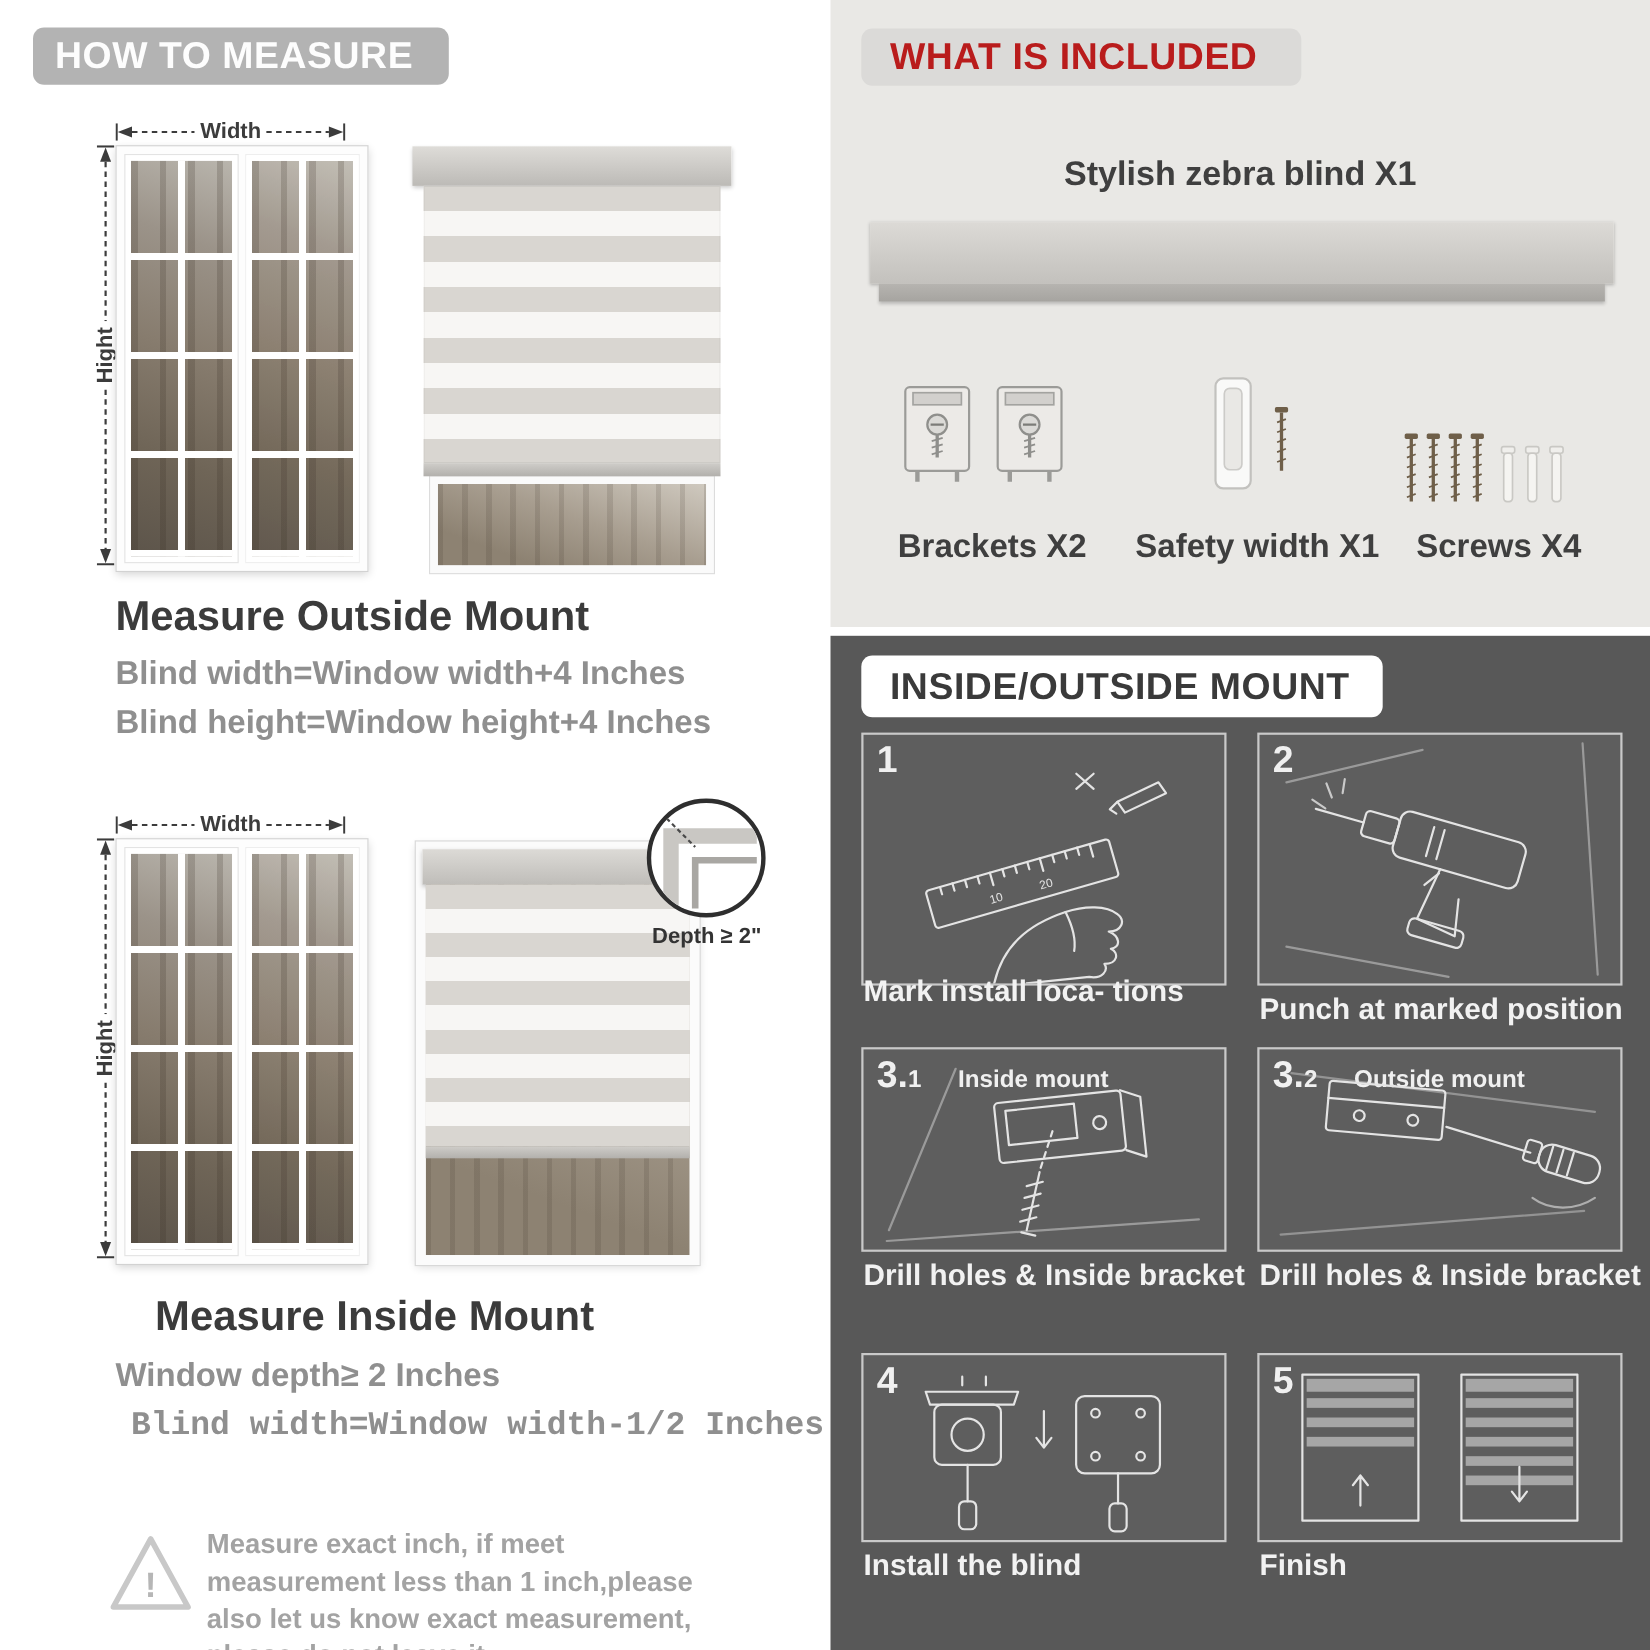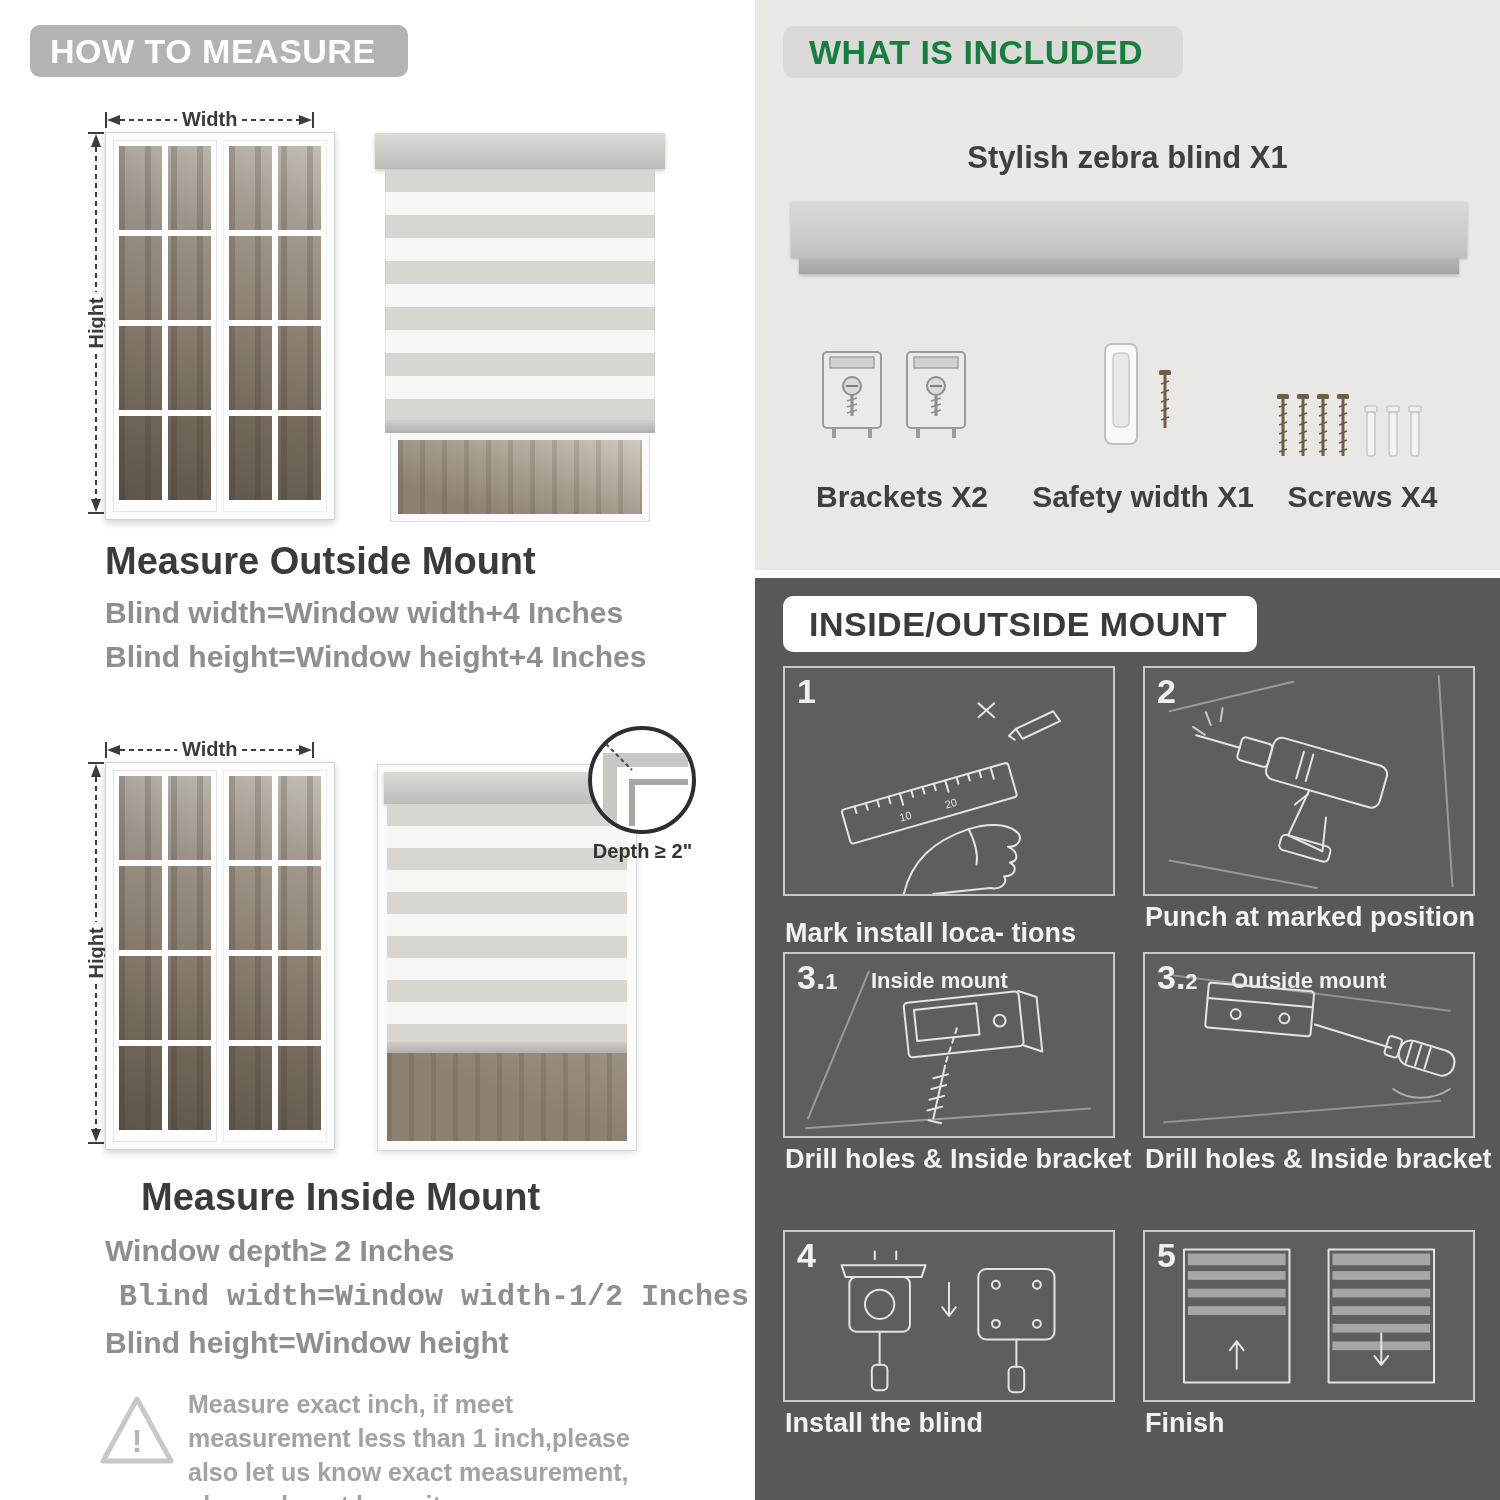--- a/index.html
+++ b/index.html
@@ -5,21 +5,21 @@
   * { margin:0; padding:0; box-sizing:border-box; }
   html,body { background:#ffffff; }
   body { width:1500px; height:1500px; font-family:"Liberation Sans", sans-serif; }
   .page { position:relative; width:1500px; height:1500px; overflow:hidden; background:#fff; }
   .abs { position:absolute; }
 
   
   .banner { display:flex; align-items:center; padding-left:26px; font-weight:bold;
             font-size:34px; letter-spacing:.5px; border-radius:10px; }
   .banner.gray    { background:#b3b3b3; color:#fdfdfd; }
-  .banner.lighter { background:#dbdad8; color:#15803d; }
+  .banner.lighter { background:#dbdad8; color:#b91c1c; }
   .banner.white   { background:#ffffff; color:#3a3a3a; }
 
   
   .h-measure { font-size:38px; font-weight:bold; color:#3b3b3b; }
   .formula   { font-size:30px; font-weight:bold; color:#8f8f8f; }
   .note-text { font-size:25px; font-weight:600; color:#a3a3a3; line-height:1.35; width:490px; }
 
   
   .harrow { display:flex; align-items:center; gap:5px; color:#3c3c3c; font-weight:bold; font-size:20px; }
   .varrow { display:flex; flex-direction:column; align-items:center; gap:4px; color:#3c3c3c; font-weight:bold; font-size:20px; }
@@ -190,21 +190,20 @@
         <path d="M32 96 L32 44 L96 44" stroke="#ffffff" stroke-width="9" fill="none"></path>
         <path d="M40 96 L40 52 L96 52" stroke="#a9a7a3" stroke-width="6" fill="none"></path>
         <line x1="14" y1="14" x2="40" y2="40" stroke="#4a4a4a" stroke-width="2" stroke-dasharray="4 3"></line>
       </svg>
     </div>
     <div class="depth-label abs" style="left:570px;top:840px;width:145px;">Depth ≥ 2"</div>
 
     <div class="h-measure abs" style="left:105px;top:1176px;margin-left:36px;">Measure Inside Mount</div>
     <div class="formula abs" style="left:105px;top:1234px;">Window depth≥ 2 Inches</div>
     <div class="formula abs" style="left:119px;top:1280px;font-family:Liberation Mono, monospace;">Blind width=Window width-1/2 Inches</div>
-    <div class="formula abs" style="left:105px;top:1326px;">Blind height=Window height</div>
 
     <svg class="abs" style="left:96px;top:1392px;" width="82" height="78" viewBox="0 0 82 78">
       <path d="M41 7 L75 69 L7 69 Z" fill="none" stroke="#c8c8c8" stroke-width="5" stroke-linejoin="round"></path>
       <text x="41" y="60" text-anchor="middle" font-size="32" font-weight="bold" fill="#b6b6b6">!</text>
     </svg>
     <div class="note-text abs" style="left:188px;top:1388px;">Measure exact inch, if meet measurement less than 1 inch,please also let us know exact measurement, please do not leave it</div>
   </div>
 
   <div class="included">
 
@@ -300,21 +299,21 @@
           <path d="M72 120 v7 M84 120 v7 M96 120 v7 M108 120 v7 M120 120 v12 M132 120 v7 M144 120 v7 M156 120 v7 M168 120 v12 M180 120 v7 M192 120 v7 M204 120 v7 M216 120 v12"></path>
           <text x="113" y="148" font-size="11" fill="#e4e4e4" stroke="none">10</text>
           <text x="161" y="148" font-size="11" fill="#e4e4e4" stroke="none">20</text>
         </g>
         <path d="M234 62 L272 44 L279 54 L241 72 Z"></path>
         <path d="M234 62 L227 69 L233 73"></path>
         <path d="M120 230 C128 196 150 176 186 164 C204 158 224 158 234 166 C242 172 238 182 226 182 C236 186 238 196 228 198 C236 202 234 212 222 212 C226 218 220 226 208 224 L150 230"></path>
         <path d="M186 164 C192 176 196 188 194 200"></path>
       </svg>
     </div>
-    <div class="step-caption" style="left:30px;top:340px;">Mark install loca- tions</div>
+    <div class="step-caption" style="left:30px;top:308px;">Mark install loca- tions</div>
 
     <div class="step-panel" style="left:388px;top:88px;width:332px;height:230px;">
       <span class="step-num"><span>2</span></span>
       <svg class="line-art" viewBox="0 0 332 230" fill="none" stroke="#e4e4e4" stroke-width="2" stroke-linecap="round" stroke-linejoin="round">
         <path d="M24 44 L150 14 M24 196 L174 224 M298 8 L312 222" stroke-opacity="0.45"></path>
         <path d="M60 68 l-12 -8 M66 58 l-5 -13 M76 54 l2 -13" stroke-opacity="0.8"></path>
         <g transform="rotate(16 180 120)">
           <rect x="120" y="84" width="120" height="44" rx="9"></rect>
           <rect x="88" y="94" width="32" height="24" rx="4"></rect>
           <line x1="42" y1="106" x2="88" y2="106"></line>

